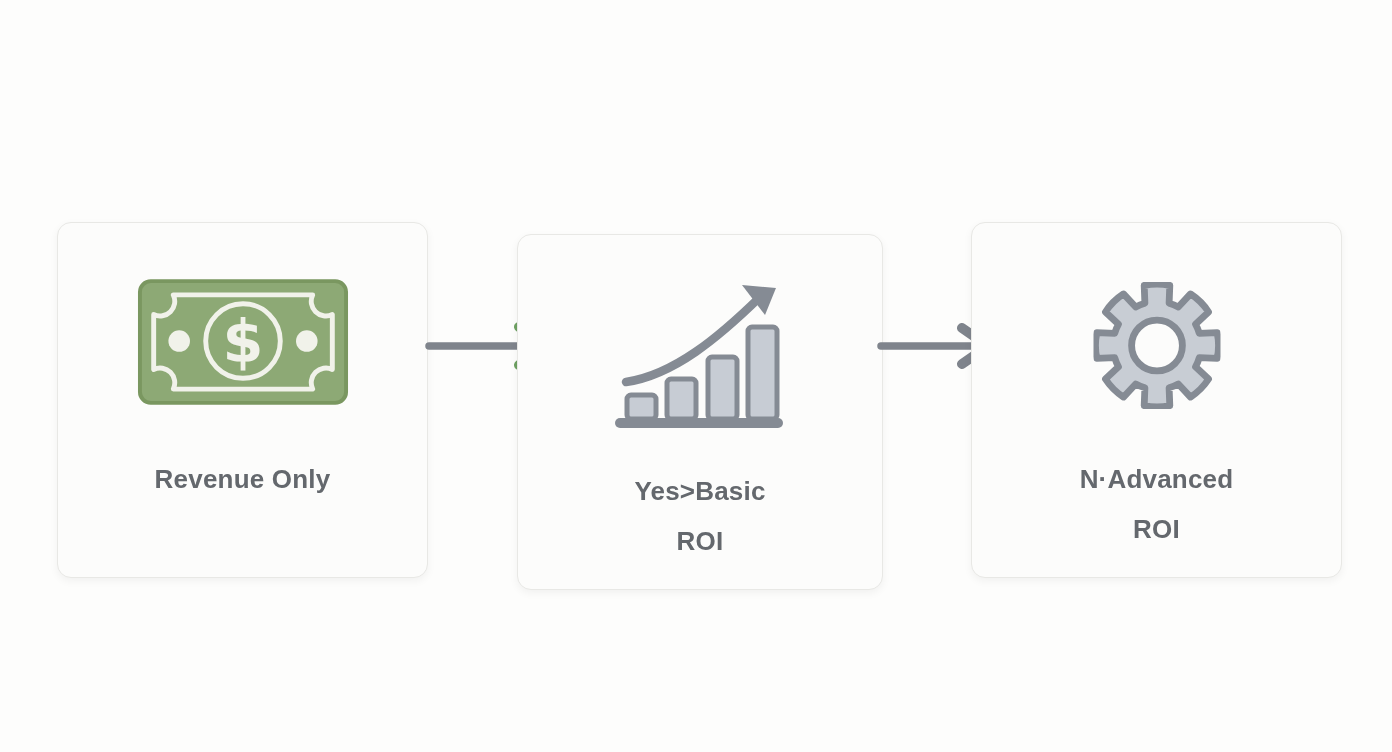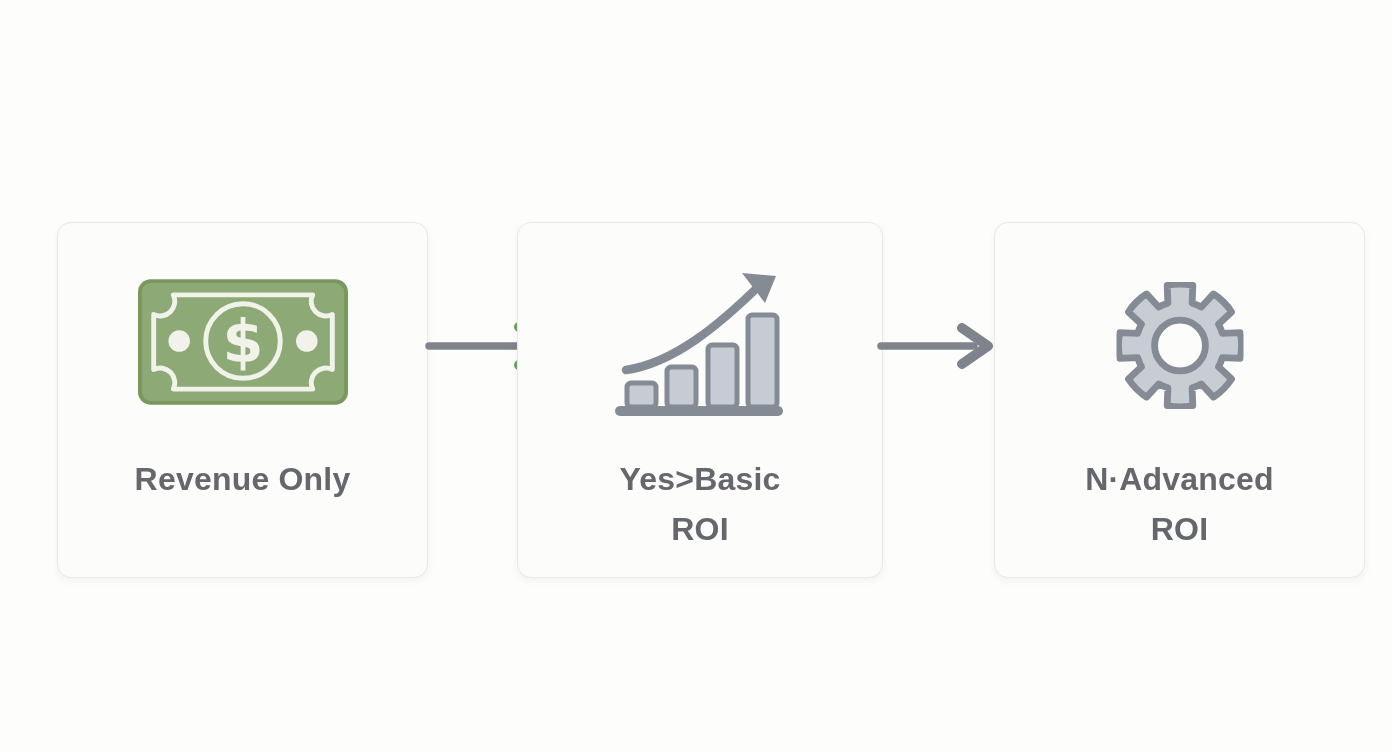--- a/index.html
+++ b/index.html
@@ -19,39 +19,39 @@
     position: absolute;
     top: 222px;
     height: 356px;
     background: #fcfcfb;
     border: 1px solid #e8e8e5;
     border-radius: 14px;
     box-shadow: 0 3px 8px rgba(0,0,0,0.05);
     box-sizing: border-box;
   }
   .card-1 { left: 57px;  width: 371px; }
-  .card-2 { left: 517px; width: 366px; }
-  .card-3 { left: 994px; width: 371px; padding-left: 40px; }
+  .card-2 { left: 517px; width: 366px; margin-top: 12px; }
+  .card-3 { left: 971px; width: 371px; padding-left: 40px; }
 
   .card-icon {
     position: absolute;
     left: 50%;
     transform: translateX(-50%);
   }
   .icon-banknote { top: 54px; }
   .icon-chart    { top: 44px; }
   .icon-gear     { top: 59px; }
 
   .card-label {
     position: absolute;
     top: 231px;
     left: 0;
     width: 100%;
     text-align: center;
-    font-size: 32px;
+    font-size: 26px;
     line-height: 50px;
     font-weight: 600;
     color: #64686d;
     letter-spacing: 0.2px;
   }
 
   .connector {
     position: absolute;
     top: 322px;
     width: 128px;

